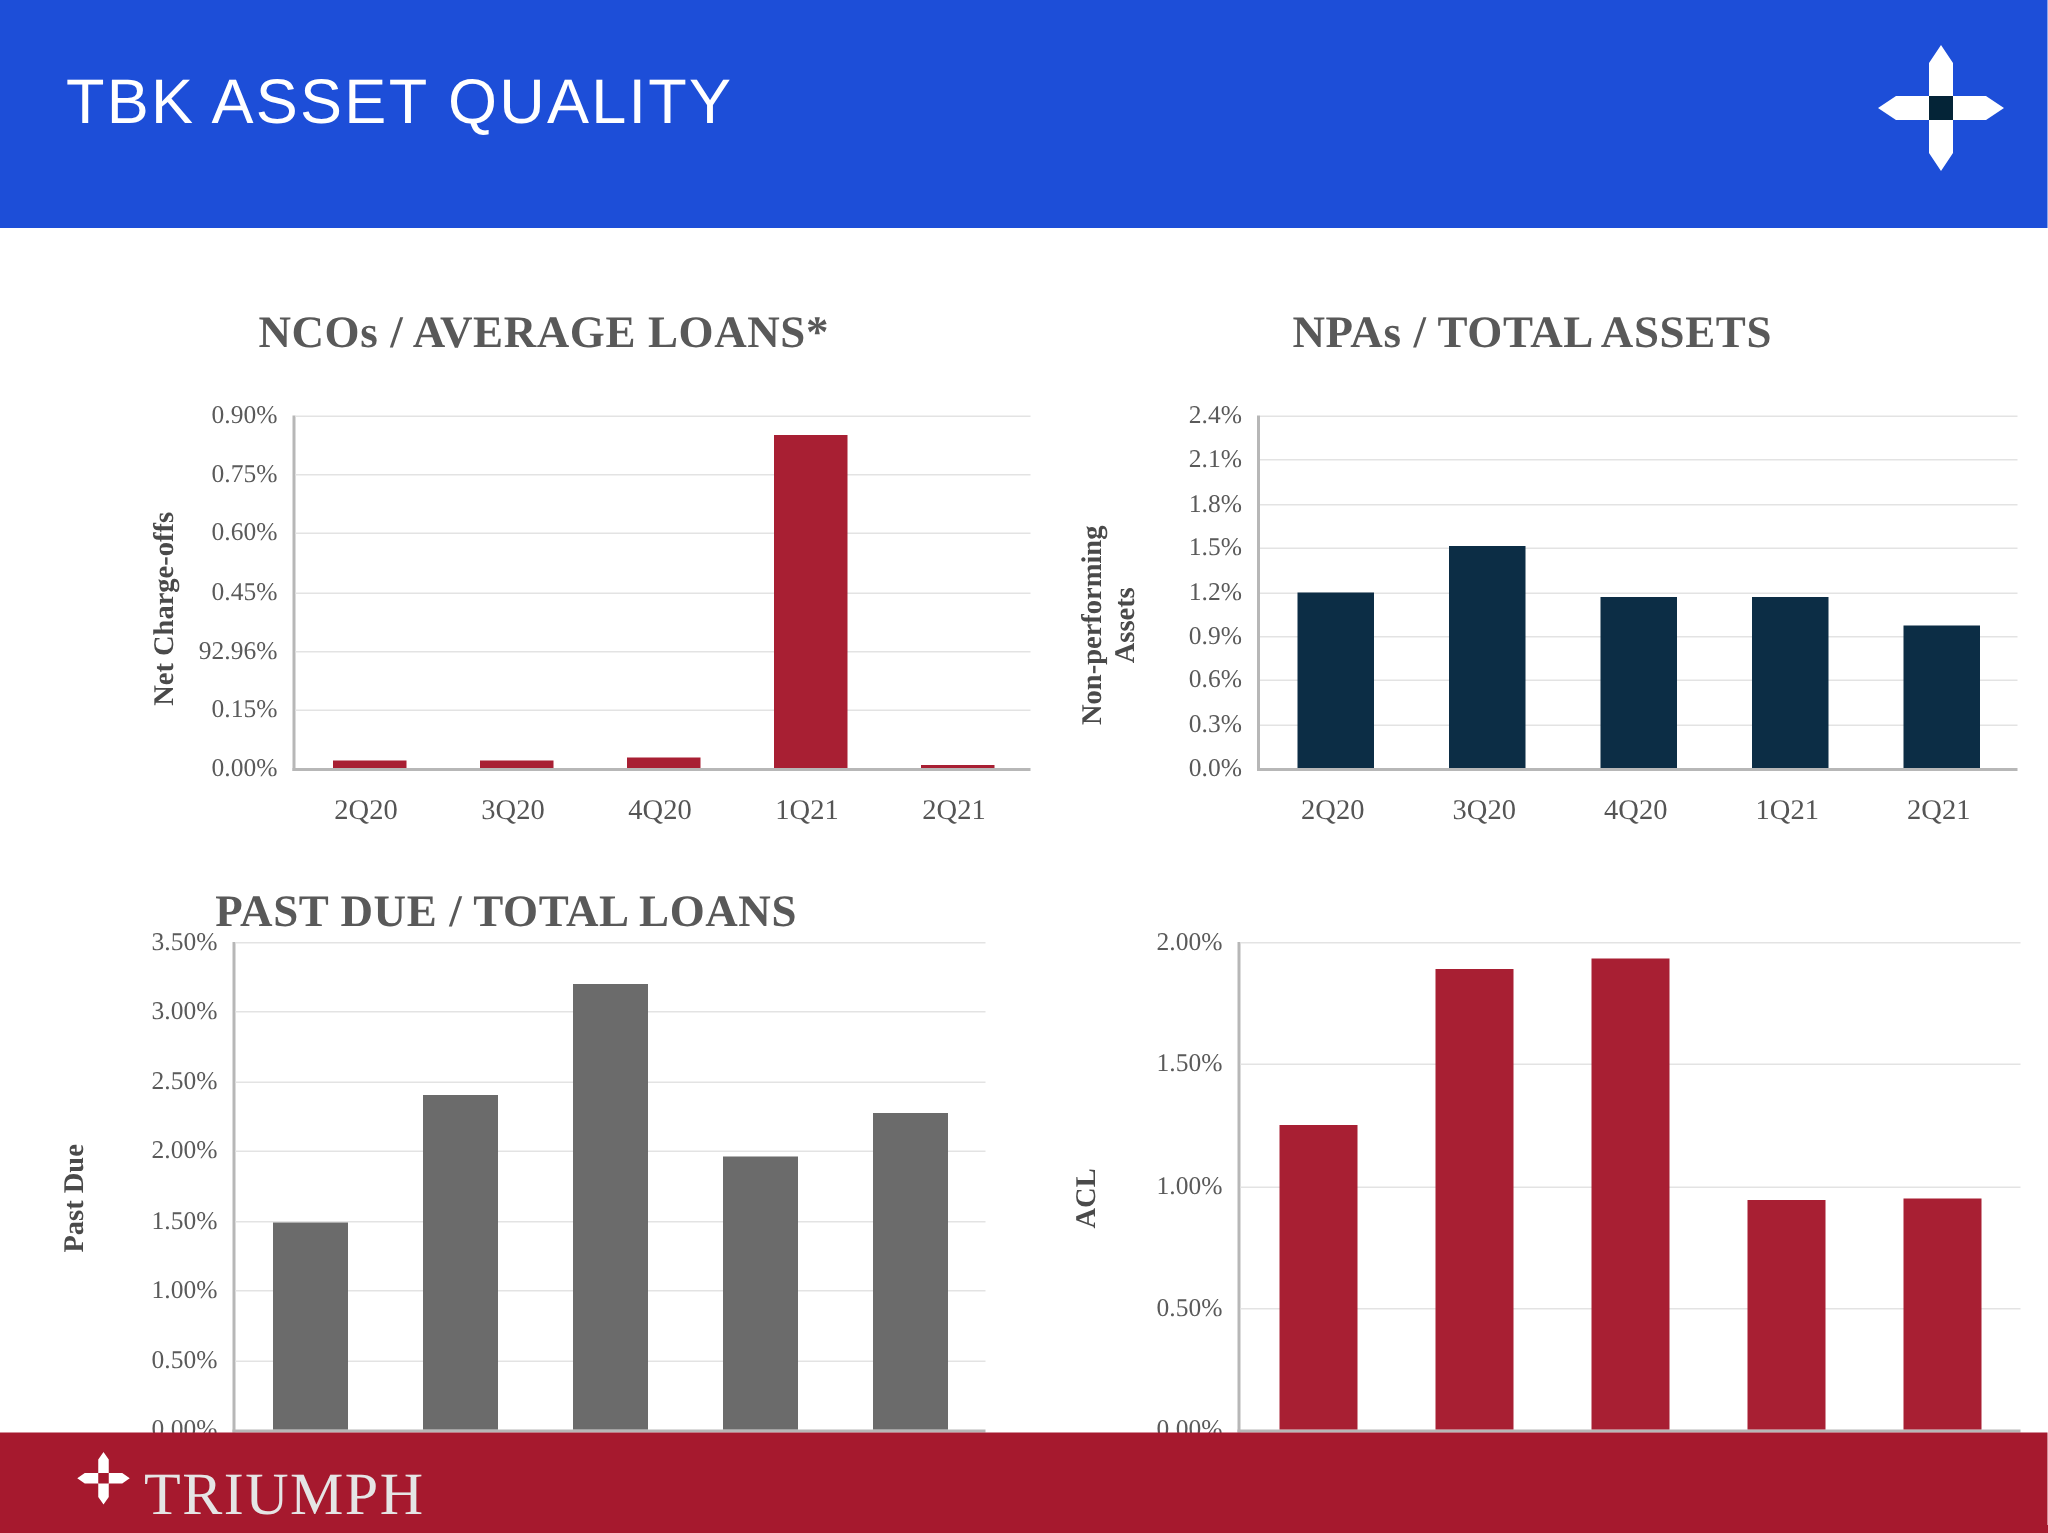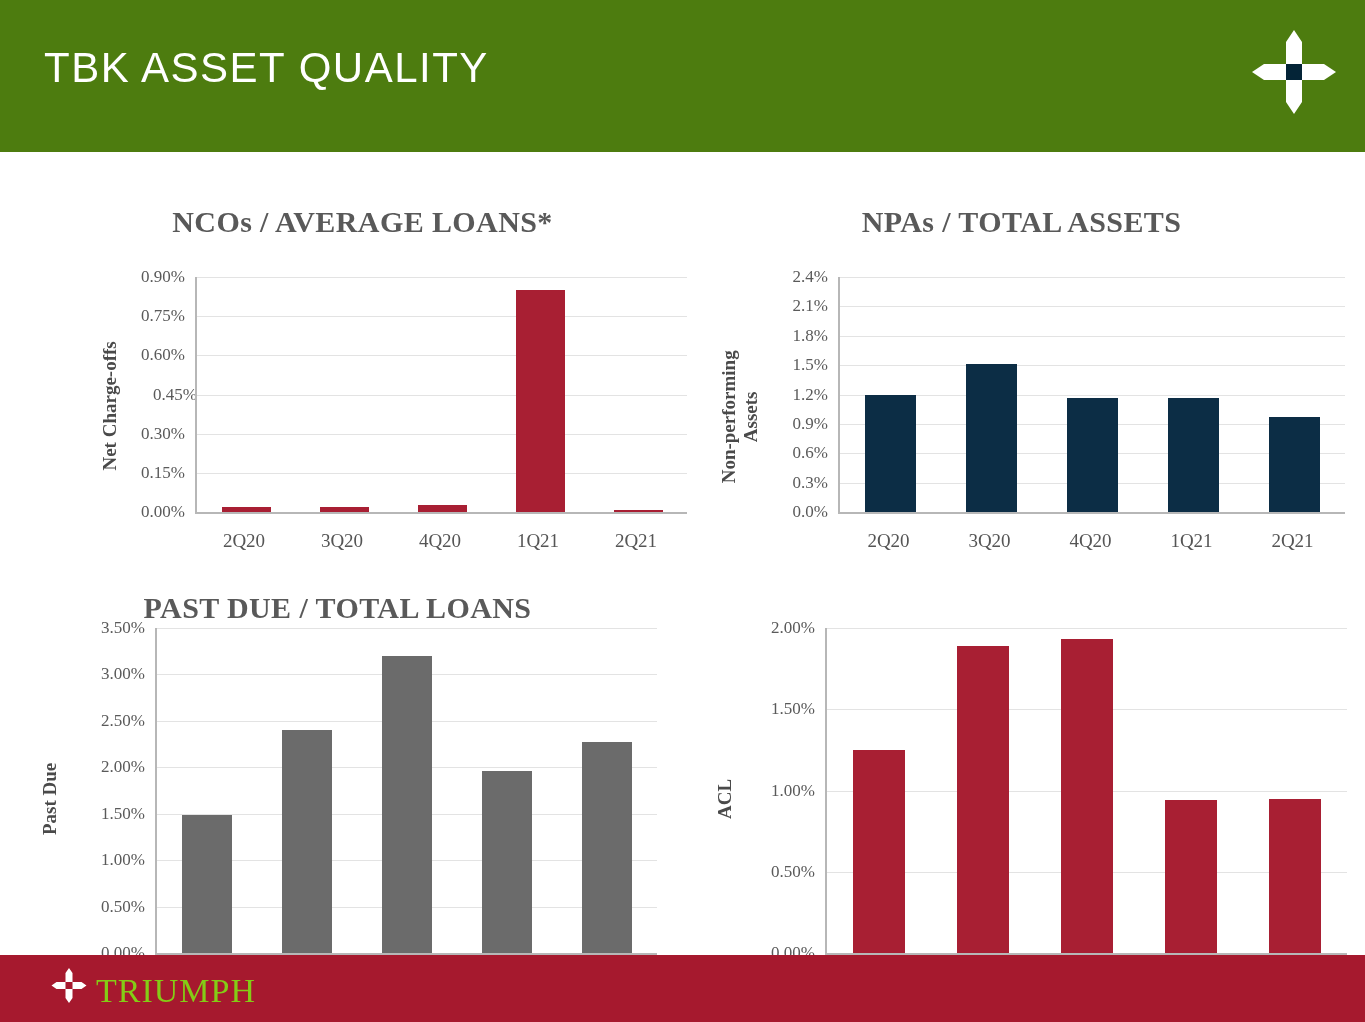--- a/index.html
+++ b/index.html
@@ -6,21 +6,21 @@
   body{
     width:1365px;height:1022px;
     background:#ffffff;
     font-family:"Liberation Sans", sans-serif;
     overflow:hidden;
     position:relative;
   }
   
   .header{
     position:absolute;left:0;top:0;width:1365px;height:152px;
-    background:#4d7c0f;
+    background:#1d4ed8;
   }
   .header-title{
     position:absolute;left:44px;top:44px;
     font-family:"Liberation Sans", sans-serif;
     font-size:42px;letter-spacing:1.5px;
     color:#ffffff;font-weight:400;
     white-space:nowrap;
   }
   .header-logo{
     position:absolute;left:1238px;top:28px;width:112px;height:104px;
@@ -69,21 +69,21 @@
   .footer{
     position:absolute;left:0;top:955px;width:1365px;height:67px;
     background:#A6192E;
   }
   .footer-logo-mark{
     position:absolute;left:47px;top:12px;width:44px;height:44px;
   }
   .footer-logo-text{
     position:absolute;left:96px;top:17px;
     font-family:"Liberation Serif", serif;
-    font-size:34px;color:#84cc16;letter-spacing:1px;font-weight:400;
+    font-size:40px;color:#e5e5e5;letter-spacing:1px;font-weight:400;
   }
 </style>
 </head>
 <body>
 
 <div class="header">
   <div class="header-title">TBK ASSET QUALITY</div>
   <div class="header-logo">
     <svg width="112" height="104" viewBox="0 0 112 104">
       <path d="M56 2 L64 14 L64 36 L86 36 L98 44 L86 52 L64 52 L64 74 L56 86 L48 74 L48 52 L26 52 L14 44 L26 36 L48 36 L48 14 Z" fill="#ffffff"></path>
@@ -91,22 +91,22 @@
     </svg>
   </div>
 </div>
 
 <div id="charts-root">
     <div class="chart" style="left: 40px; top: 205px; width: 665px; height: 367px;">
       <div class="chart-title" style="top: 0px; left: 0px; width: 645px;">NCOs / AVERAGE LOANS*</div>
       <div class="yaxis-title" style="width: 230px; left: -45px; top: 190px; transform: rotate(-90deg);">Net Charge-offs</div>
       <div class="ytick" style="top: 307px; left: 0px; width: 145px;">0.00%</div>
       <div class="ytick" style="top: 267.833px; left: 0px; width: 145px;">0.15%</div>
-      <div class="ytick" style="top: 228.667px; left: 0px; width: 145px;">0.30%</div>
-      <div class="ytick" style="top: 189.5px; left: 12px; width: 145px;">0.45%</div>
+      <div class="ytick" style="top: 228.667px; left: 0px; width: 145px;">92.96%</div>
+      <div class="ytick" style="top: 189.5px; left: 0px; width: 145px;">0.45%</div>
       <div class="ytick" style="top: 150.333px; left: 0px; width: 145px;">0.60%</div>
       <div class="ytick" style="top: 111.167px; left: 0px; width: 145px;">0.75%</div>
       <div class="ytick" style="top: 72px; left: 0px; width: 145px;">0.90%</div>
       <div class="xtick" style="left: 155px; width: 98px; top: 325px;">2Q20</div>
       <div class="xtick" style="left: 253px; width: 98px; top: 325px;">3Q20</div>
       <div class="xtick" style="left: 351px; width: 98px; top: 325px;">4Q20</div>
       <div class="xtick" style="left: 449px; width: 98px; top: 325px;">1Q21</div>
       <div class="xtick" style="left: 547px; width: 98px; top: 325px;">2Q21</div>
       <div class="plot" style="left: 155px; top: 72px; width: 490px; height: 235px;">
         <div class="gridline" style="top: 195.833px;"></div>

